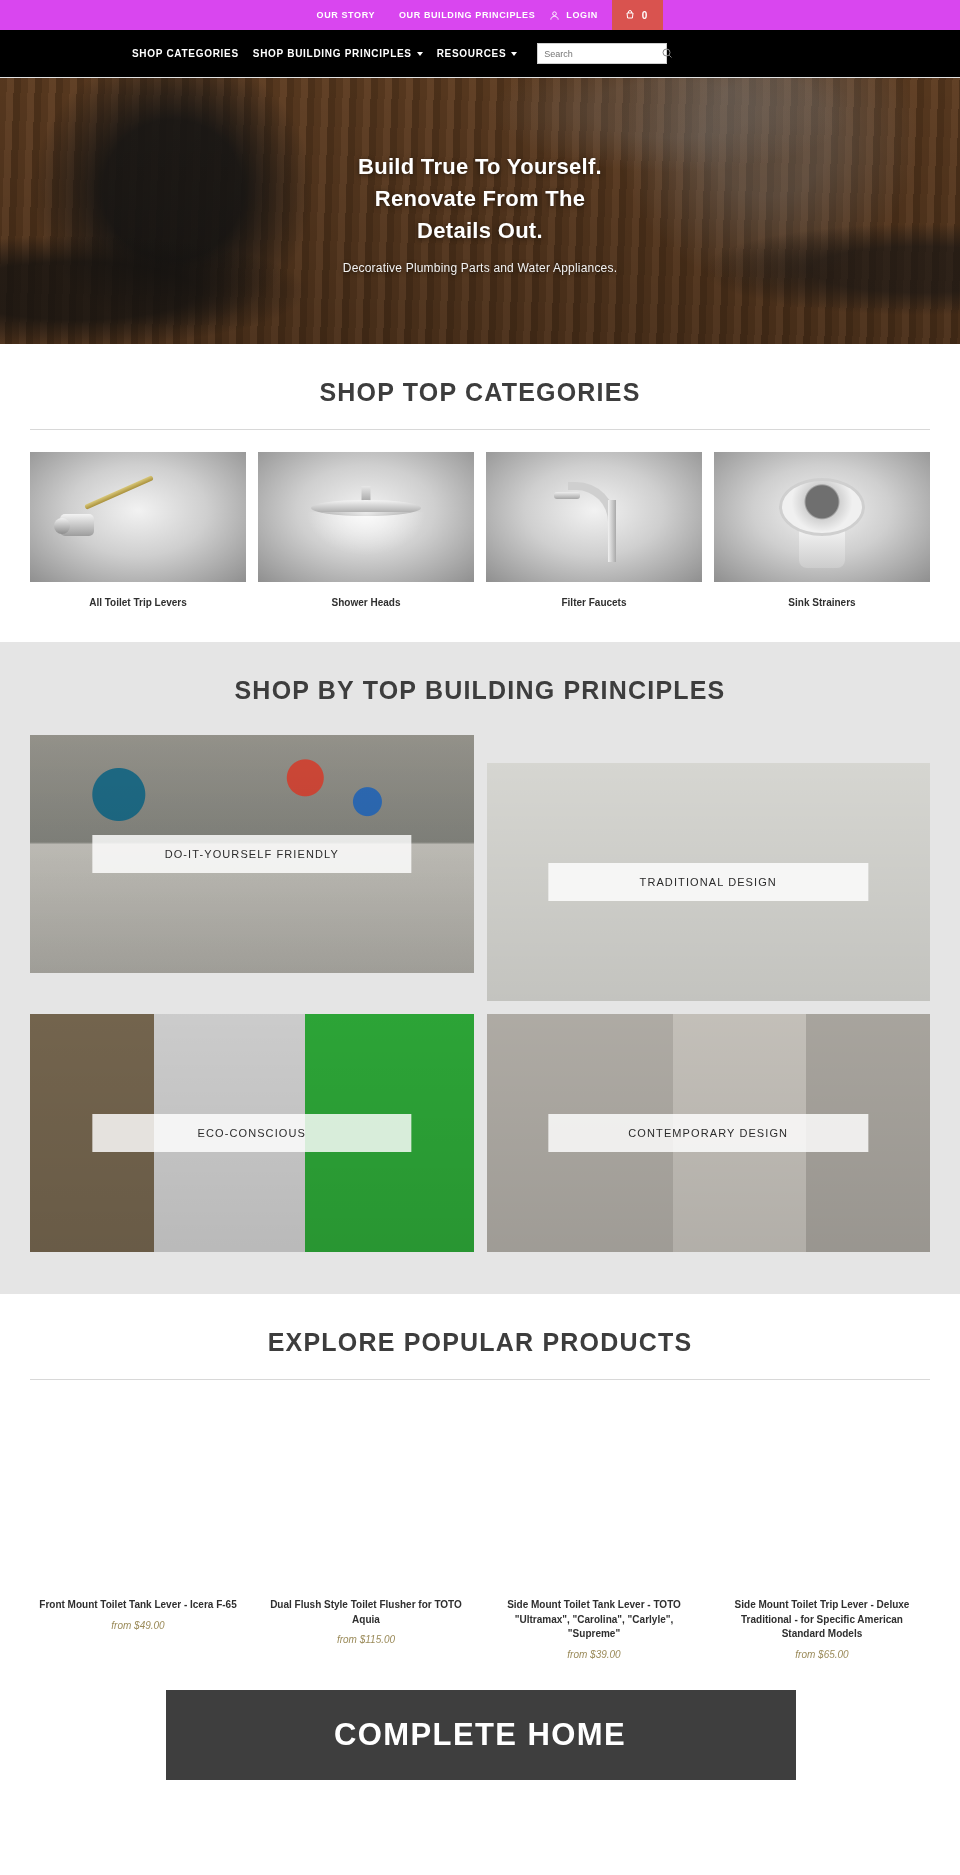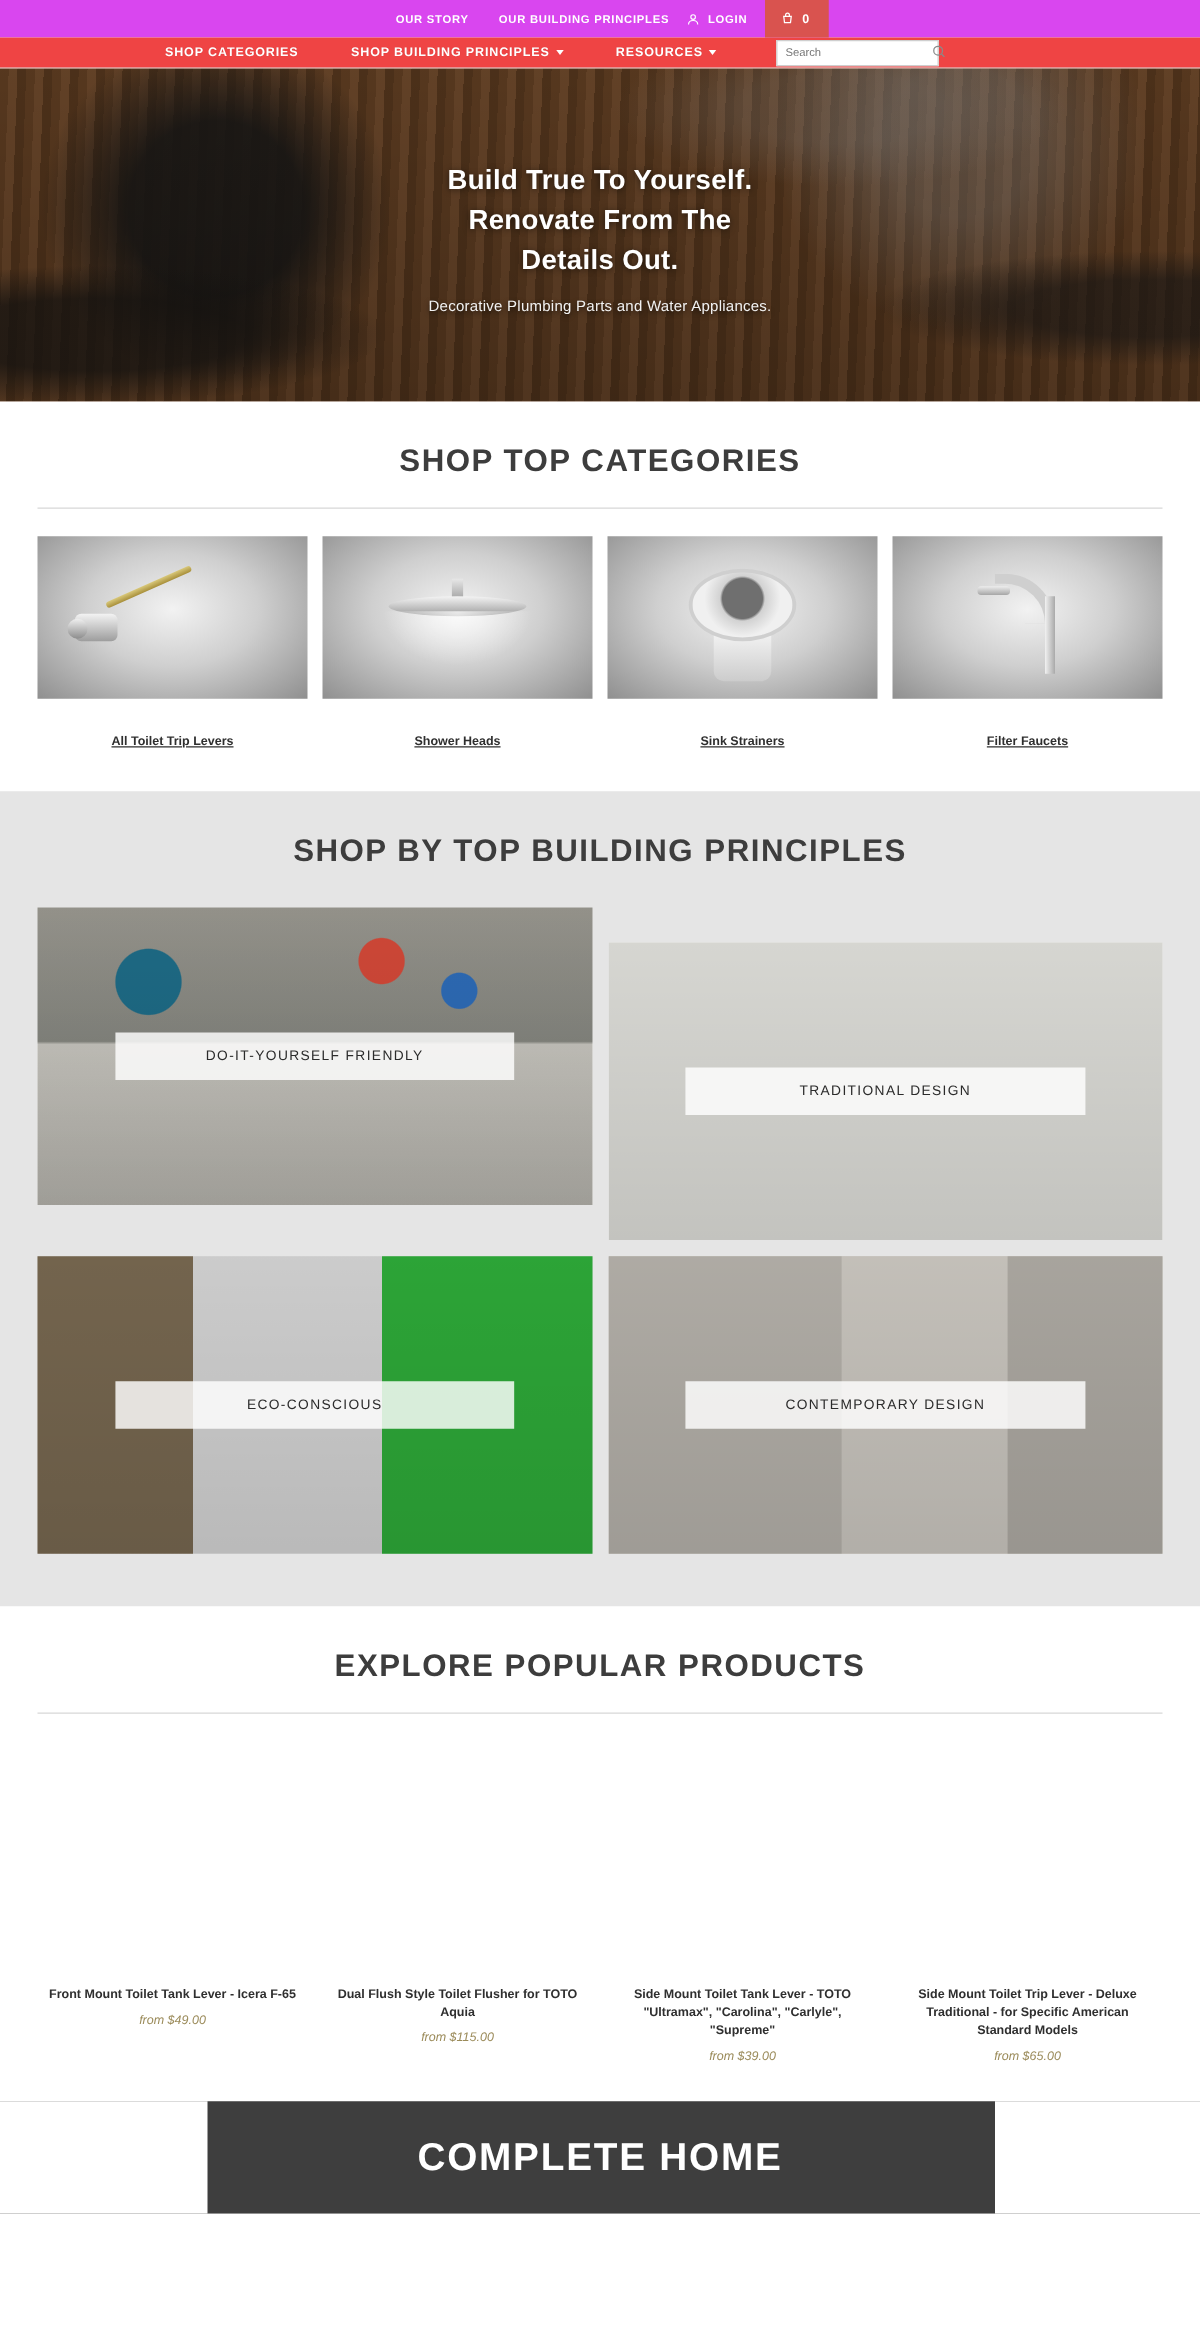--- a/index.html
+++ b/index.html
@@ -41,27 +41,27 @@
   .cart-block {
     display: flex; align-items: center; gap: 6px;
     background: #d9534f; color: #fff;
     font-size: 10px; font-weight: bold;
     padding: 0 16px 0 12px;
   }
   .ico { display: inline-block; line-height: 0; }
 
   
   .navbar {
-    height: 25px;
-    background: #ef4444;
+    height: 48px;
+    background: #000000;
     border-bottom: 1px solid #e2e2e2;
     display: flex;
     align-items: center;
     padding-left: 132px;
-    gap: 42px;
+    gap: 14px;
   }
   .nav-item {
     font-size: 10px;
     font-weight: bold;
     letter-spacing: .7px;
     color: #ffffff;
     text-transform: uppercase;
     display: flex;
     align-items: center;
     gap: 5px;
@@ -160,25 +160,24 @@
     padding: 22px 0 0 0;
   }
   .cat-card { text-align: center; }
   .cat-img {
     height: 130px;
     background: radial-gradient(ellipse at 50% 45%, #f2f2f2 0%, #cfcfcf 45%, #8f8f8f 100%);
     position: relative;
     overflow: hidden;
   }
   .cat-label {
-    margin-top: 29px;
+    margin-top: 15px;
     font-size: 10px;
     font-weight: bold;
     color: #2f2f2f;
-    text-decoration: underline;
   }
   
   .sil { position: absolute; }
   .lever-bar {
     width: 74px; height: 5px; background: linear-gradient(180deg,#d9c87a,#a88f3a);
     transform: rotate(-24deg); left: 52px; top: 38px; border-radius: 3px;
   }
   .lever-base {
     width: 34px; height: 22px; border-radius: 5px;
     background: linear-gradient(180deg,#f3f3f3,#9d9d9d);
@@ -416,33 +415,33 @@
         <div class="cat-img">
           <div class="sil shower-stem"></div>
           <div class="sil shower-disc"></div>
           <div class="sil shower-glow"></div>
         </div>
         <div class="cat-label">Shower Heads</div>
       </div>
 
       <div class="cat-card">
         <div class="cat-img">
-          <div class="sil strainer-body"></div>
-          <div class="sil strainer-outer"></div>
-        </div>
-        <div class="cat-label">Sink Strainers</div>
-      </div>
-
-      <div class="cat-card">
-        <div class="cat-img">
           <div class="sil faucet-arc"></div>
           <div class="sil faucet-stem"></div>
           <div class="sil faucet-handle"></div>
         </div>
         <div class="cat-label">Filter Faucets</div>
+      </div>
+
+      <div class="cat-card">
+        <div class="cat-img">
+          <div class="sil strainer-body"></div>
+          <div class="sil strainer-outer"></div>
+        </div>
+        <div class="cat-label">Sink Strainers</div>
       </div>
 
     </div>
   </div>
 
   <div class="principles-wrap">
     <div class="section-title">SHOP BY TOP BUILDING PRINCIPLES</div>
     <div class="principles-grid">
 
       <div class="principle p-diy">

